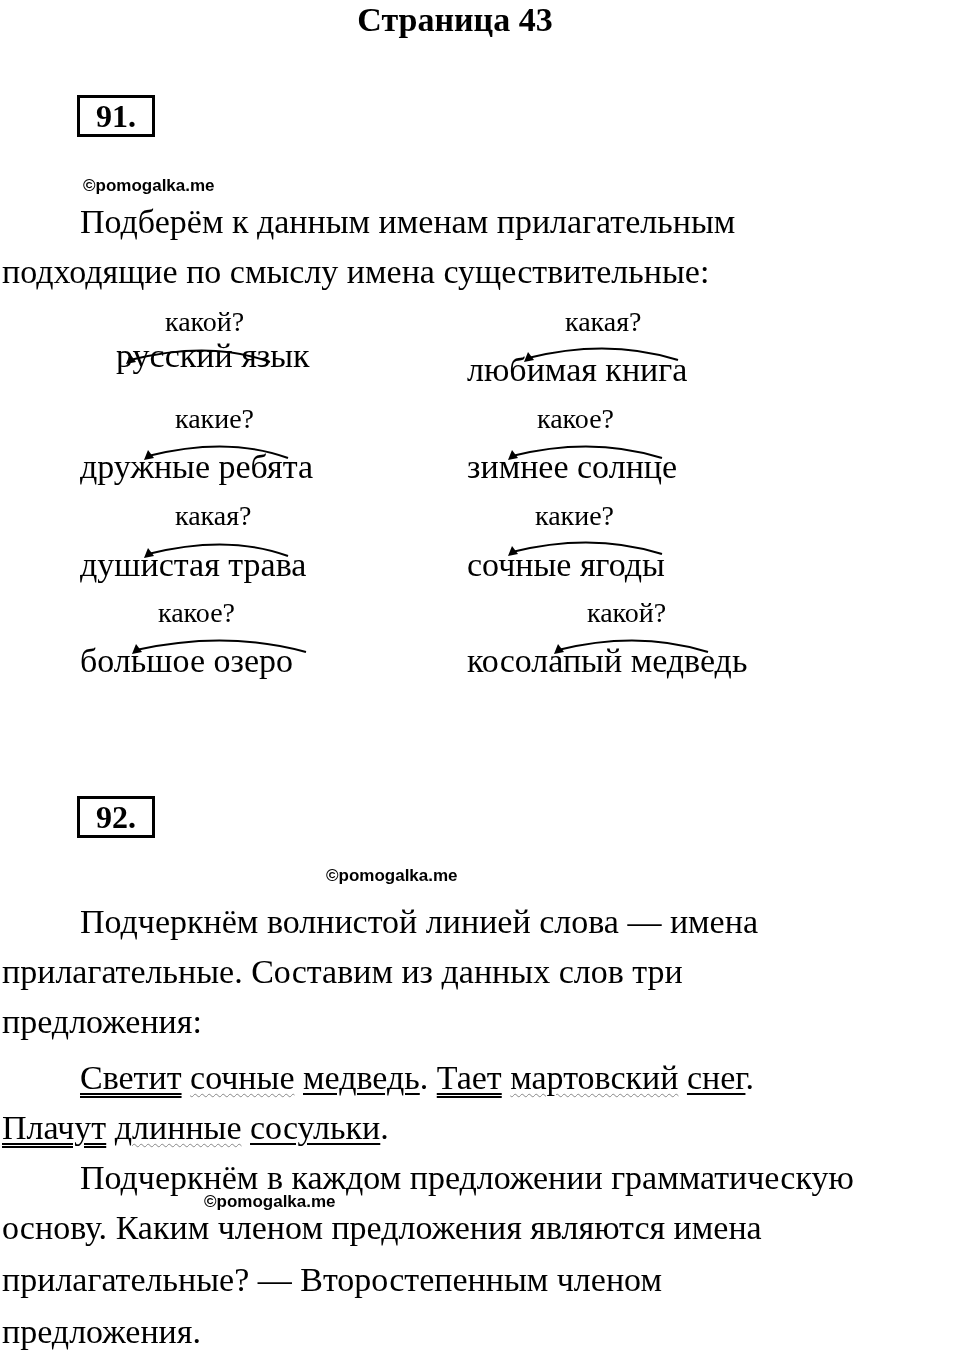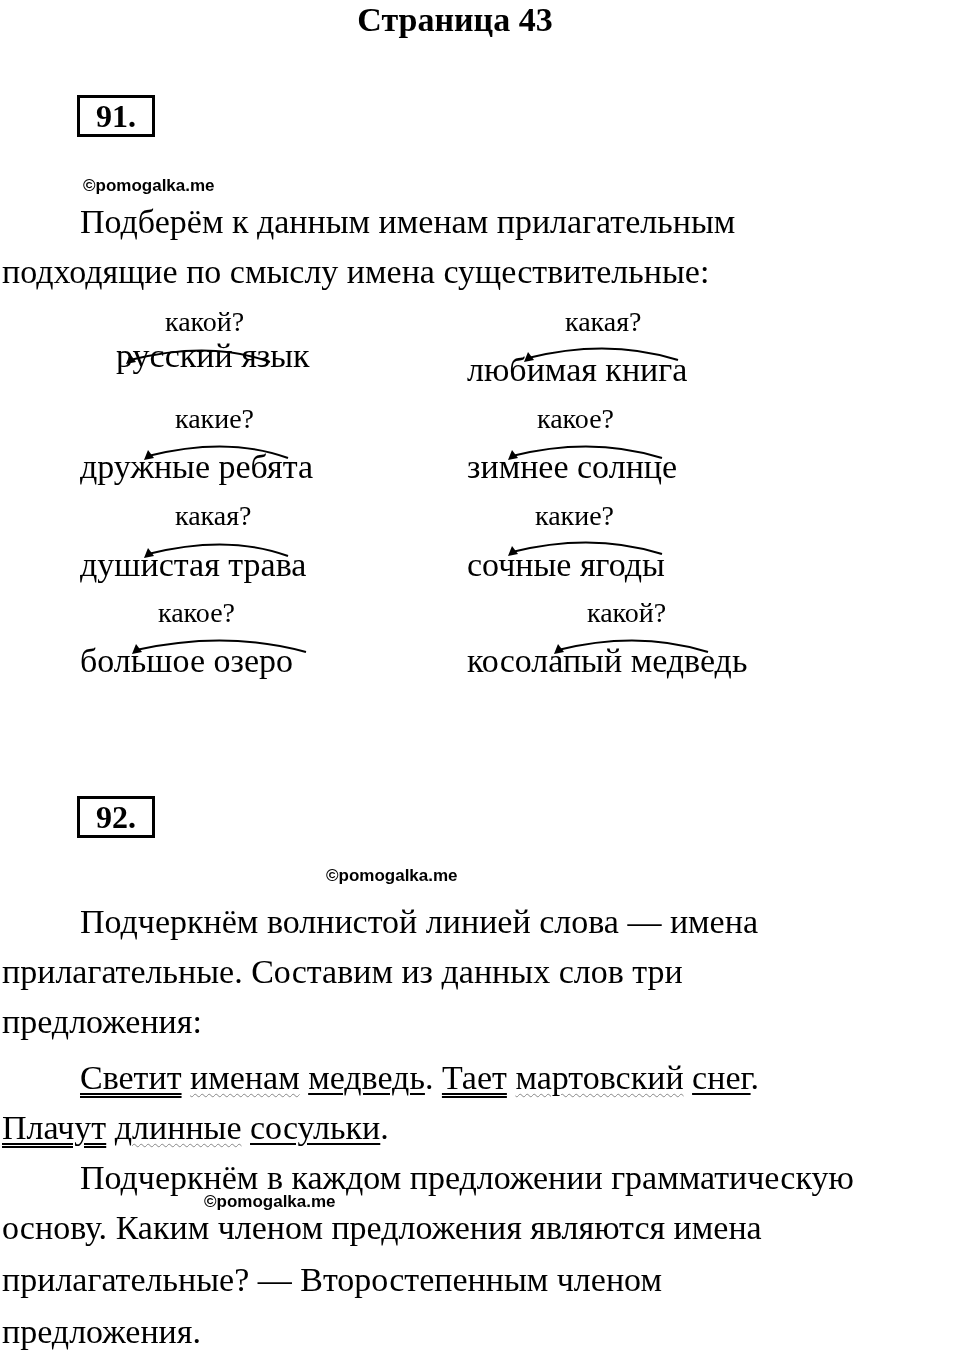--- a/index.html
+++ b/index.html
@@ -84,21 +84,21 @@
 <div class="abs txt" style="left:467px; top:641px;">косолапый медведь</div>
 
 <div class="abs num-box" style="left:77px; top:796px;">92.</div>
 <div class="abs wm" style="left:326px; top:866px;">©pomogalka.me</div>
 <div class="abs txt" style="left:80px; top:902px;">Подчеркнём волнистой линией слова — имена</div>
 <div class="abs txt" style="left:2px; top:952px;">прилагательные. Составим из данных слов три</div>
 <div class="abs txt" style="left:2px; top:1002px;">предложения:</div>
 
 <div class="abs txt" style="left:80px; top:1058px;">
   <span class="u2">Светит</span>
-  <span class="uw">именам</span>
+  <span class="uw">сочные</span>
   <span class="u1">медведь</span><span>.</span>
   <span class="u2">Тает</span>
   <span class="uw">мартовский</span>
   <span class="u1">снег</span><span>.</span>
 </div>
 <div class="abs txt" style="left:2px; top:1108px;">
   <span class="u2">Плачут</span>
   <span class="uw">длинные</span>
   <span class="u1">сосульки</span><span>.</span>
 </div>

